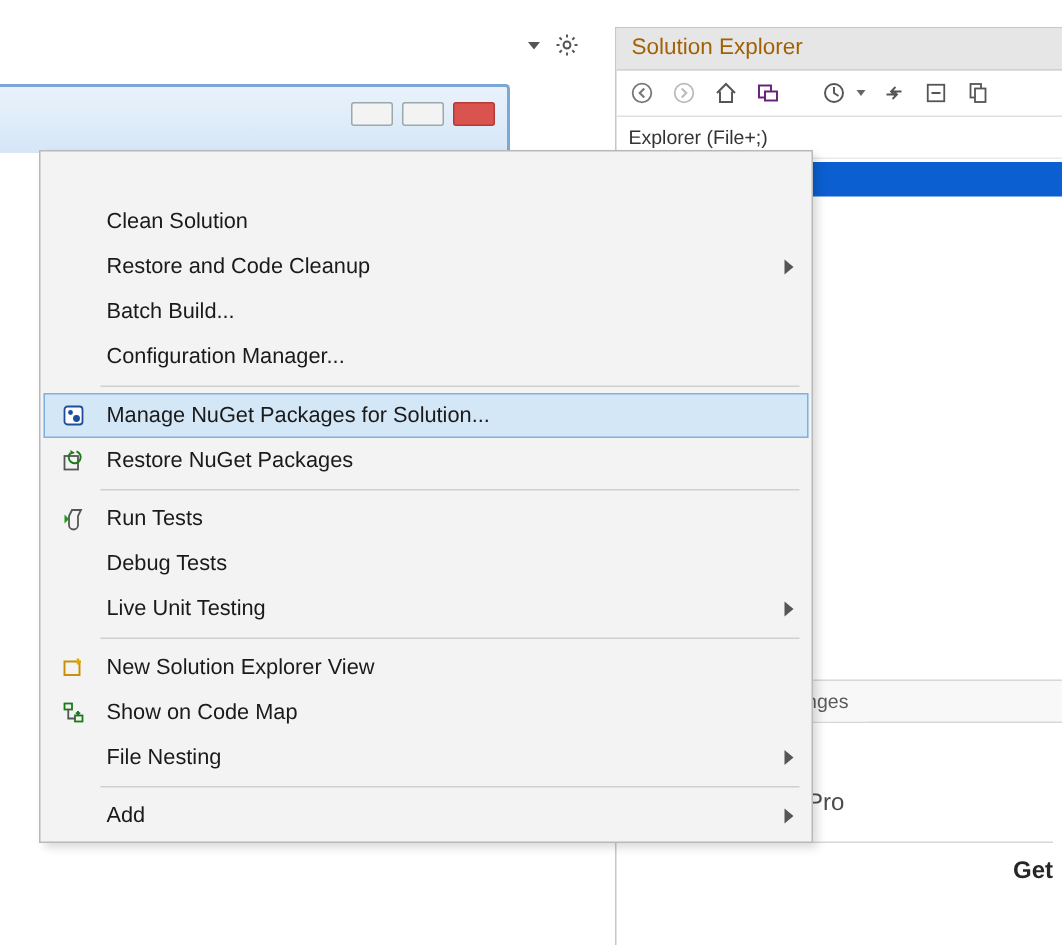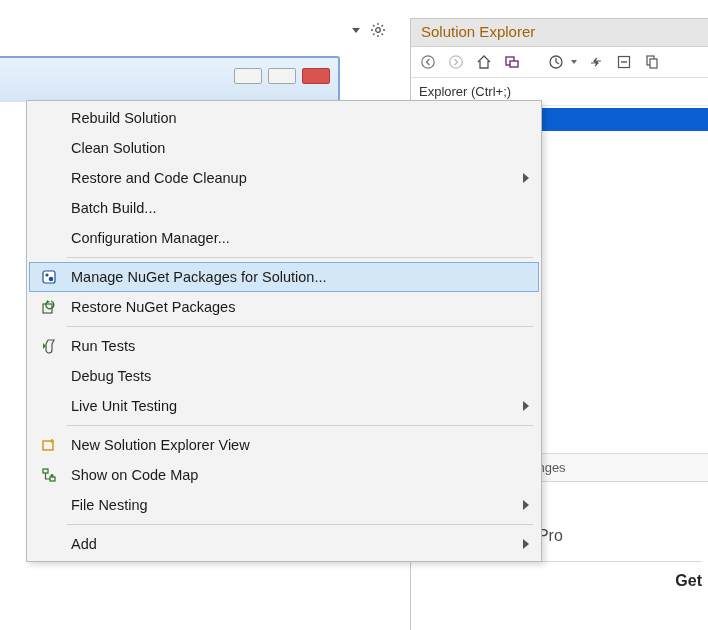--- a/index.html
+++ b/index.html
@@ -277,21 +277,21 @@
     </span>
     <span class="tb-icon">
       <svg width="16" height="16" viewBox="0 0 16 16">
           <rect x="3" y="2" width="7" height="9" fill="none" stroke="#555" stroke-width="1.2"></rect>
           <rect x="6" y="5" width="7" height="9" fill="#fff" stroke="#555" stroke-width="1.2"></rect>
         </svg>
     </span>
   </div>
 
   <div class="search-row">
-    <span>Explorer (Ctrl+;)</span>
+    <span>Explorer (File+;)</span>
   </div>
 
   <div class="tree">
     <div class="tree-item sel"><span>etStartedWinForms'</span></div>
     <div class="tree-item bold"><span>rtedWinForms</span></div>
     <div class="tree-item"><span>endencies</span></div>
     <div class="tree-item"><span>m1.cs</span></div>
     <div class="tree-item"><span>Form1.Designer.cs</span></div>
     <div class="tree-item"><span>Form1.resx</span></div>
     <div class="tree-item"><span>gram.cs</span></div>
@@ -308,21 +308,20 @@
       <span>Get</span>
     </div>
   </div>
 </div>
 
 <div class="ctx-menu">
 
 
   <div class="row">
     <span class="icon-slot"></span>
-    <span class="label">Rebuild Solution</span>
   </div>
 
   <div class="row">
     <span class="icon-slot"></span>
     <span class="label">Clean Solution</span>
   </div>
 
   <div class="row">
     <span class="icon-slot"></span>
     <span class="label">Restore and Code Cleanup</span>

